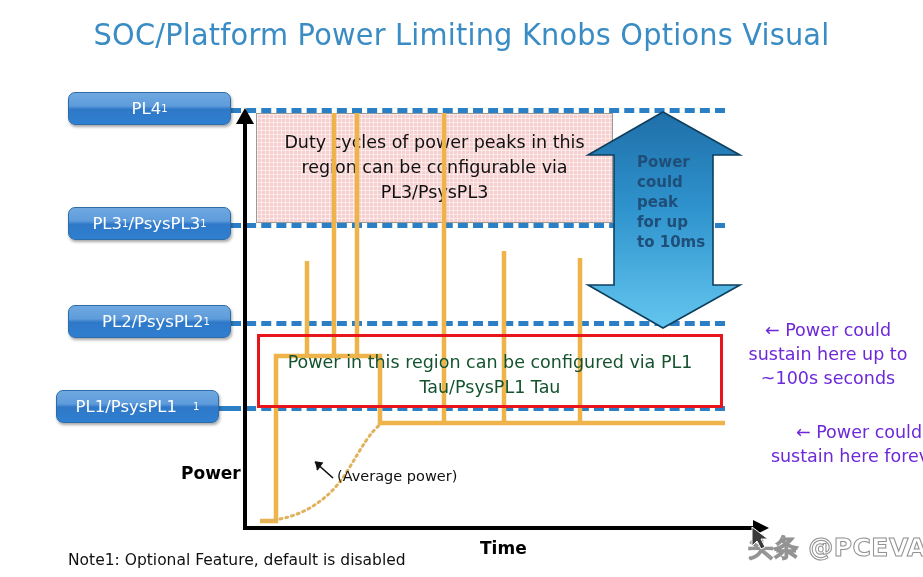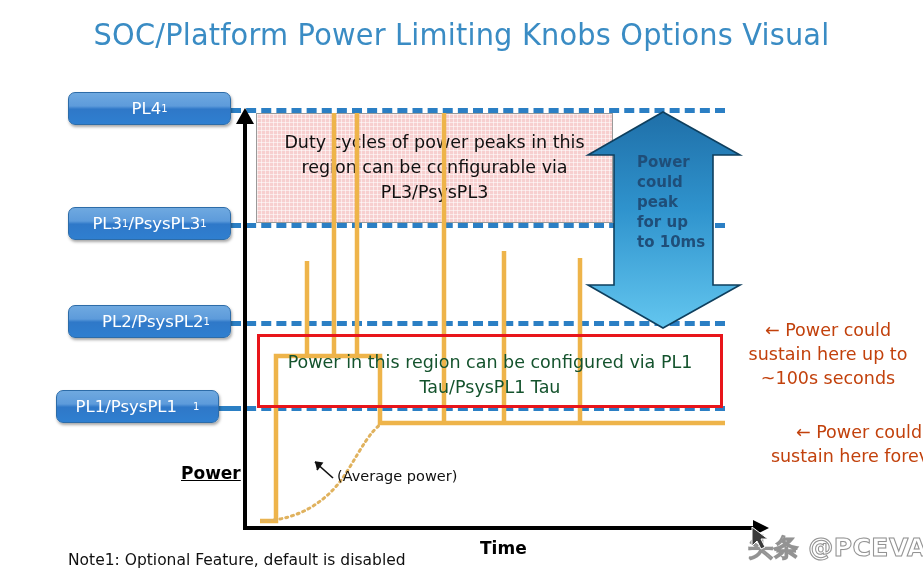--- a/index.html
+++ b/index.html
@@ -103,21 +103,20 @@
     border-top: 8px solid transparent;
     border-bottom: 8px solid transparent;
     border-left: 16px solid #000;
   }
   #power-label {
     position: absolute;
     left: 181px; top: 463px;
     font-size: 17px;
     font-weight: bold;
     font-family: "DejaVu Sans", sans-serif;
-    text-decoration: underline;
   }
   #time-label {
     position: absolute;
     left: 436px; top: 538px;
     font-size: 17px;
     font-weight: bold;
     font-family: "DejaVu Sans", sans-serif;
     margin-left: 44px;
   }
 
@@ -164,21 +163,21 @@
     color: #14532d;
   }
 
   
   .right-note {
     position: absolute;
     font-size: 17.5px;
     line-height: 24px;
     font-family: "DejaVu Sans", sans-serif;
     text-align: center;
-    color: #c2410c;
+    color: #6d28d9;
     white-space: pre-line;
   }
   #note-100s { left: 735px; top: 318px; width: 186px; }
   #note-forever { left: 735px; top: 420px; width: 186px; margin-left: 31px; }
 
   
   #avg-label {
     position: absolute;
     left: 337px; top: 468px;
     font-size: 14.5px;

